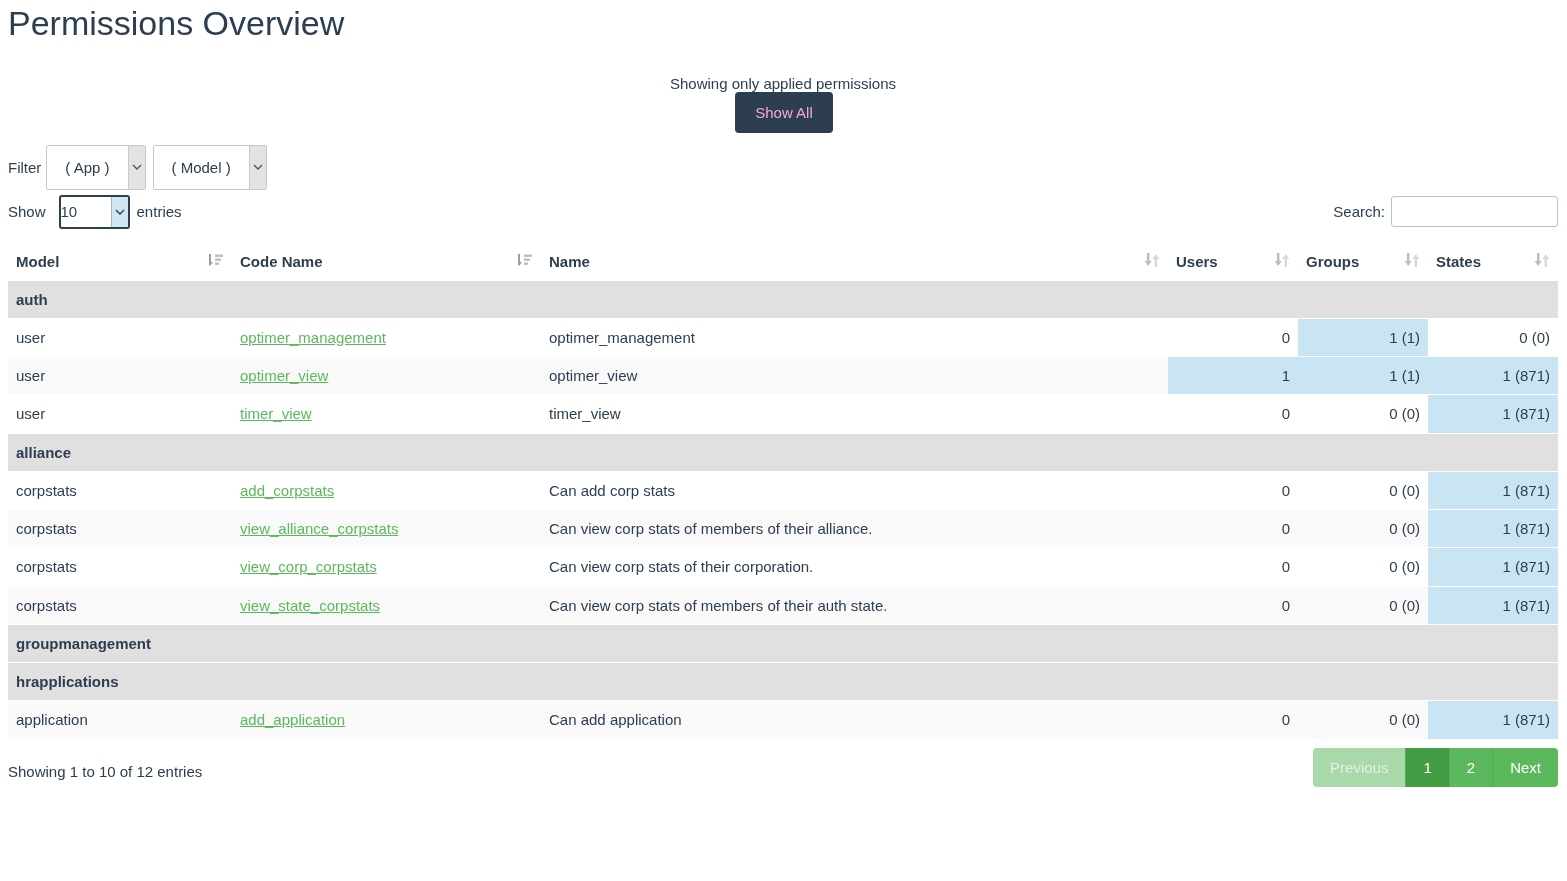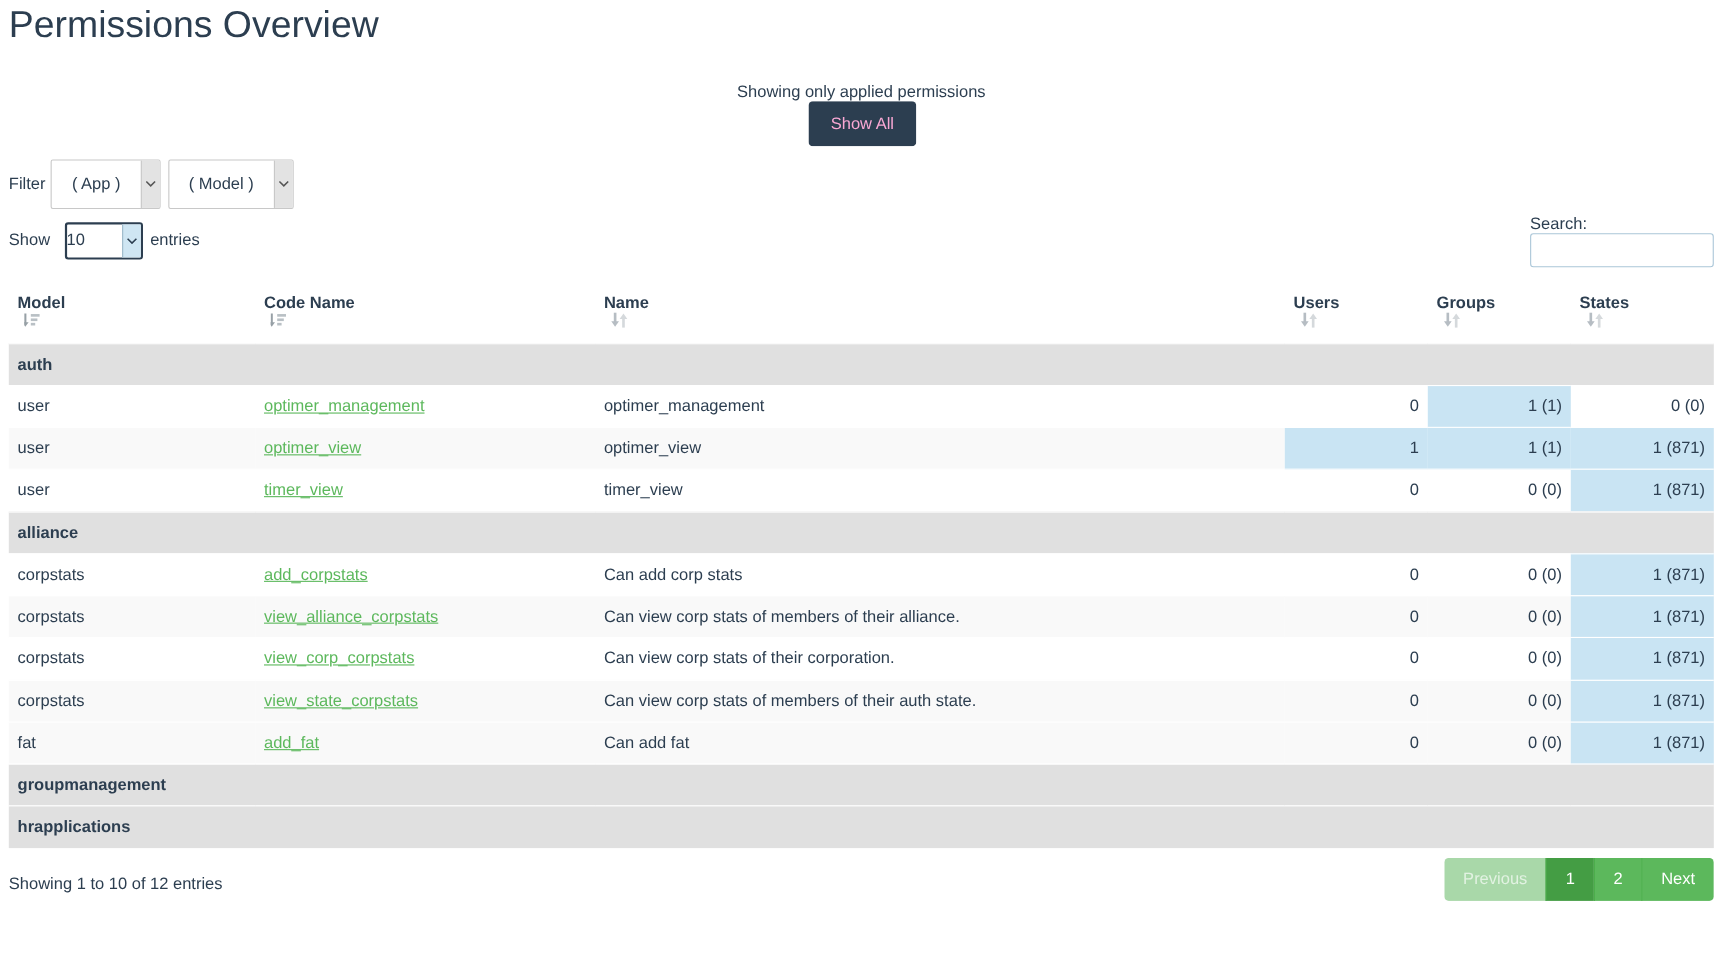--- a/index.html
+++ b/index.html
@@ -43,36 +43,36 @@
   .fselect .arrow{
     width:17px;background:#e3e3e3;border-left:1px solid #c8c8c8;
     display:flex;align-items:center;justify-content:center;color:#555;
   }
   .fselect.small{height:34px;margin:0 7px 0 0;}
   .fselect.small .val{min-width:50px;padding:0 0;justify-content:flex-start;}
   .fselect.focused{border:2px solid var(--btn-dark);border-radius:3px;}
   .fselect.focused .arrow{background:#cfe6f3;border-left:1px solid #9db8c9;color:var(--btn-dark);}
   .chev{width:10px;height:6px;display:block;}
 
-  .search-wrap{margin-left:auto;display:flex;align-items:flex-start;flex-direction:column;}
+  .search-wrap{margin-left:auto;display:flex;align-items:center;}
   .search-wrap label{margin-right:6px;}
   .search-wrap input{
     width:167px;height:31px;border:1px solid #aac6d8;border-radius:3px;
     font-family:inherit;font-size:15px;color:var(--text);padding:0 8px;outline:none;
   }
 
   
   table{width:100%;border-collapse:collapse;margin-top:16px;table-layout:fixed;}
   col.c-model{width:224px;} col.c-code{width:309px;} col.c-name{width:auto;}
   col.c-users{width:130px;} col.c-groups{width:130px;} col.c-states{width:130px;}
   th{
     font-weight:700;color:var(--text);padding:8px 8px 10px 8px;text-align:left;font-size:15px;
     cursor:pointer;
   }
-  th .th-inner{display:flex;align-items:flex-start;justify-content:space-between;flex-direction:column;}
+  th .th-inner{display:flex;align-items:center;justify-content:space-between;}
   th .sort-ic{flex:0 0 auto;margin-left:6px;}
   td{padding:10px 8px;border-top:1px solid #fff;vertical-align:middle;line-height:1.15;}
   tr.group-row td{background:var(--group-bg);font-weight:700;}
   tr.striped td{background:var(--stripe);}
   td.num{text-align:right;}
   td.hl{background:var(--hl) !important;}
   a.code-link{color:var(--link);text-decoration:underline;}
 
   
   .table-footer{display:flex;align-items:flex-start;margin-top:9px;}
@@ -270,33 +270,33 @@
         <td class="num hl">1 (871)</td>
       </tr>
       <tr class="striped">
         <td>corpstats</td>
         <td><a href="#" class="code-link">view_state_corpstats</a></td>
         <td>Can view corp stats of members of their auth state.</td>
         <td class="num">0</td>
         <td class="num">0 (0)</td>
         <td class="num hl">1 (871)</td>
       </tr>
-      <tr class="striped">
-        <td>fat</td>
-        <td><a href="#" class="code-link">add_fat</a></td>
-        <td>Can add fat</td>
-        <td class="num">0</td>
-        <td class="num">0 (0)</td>
-        <td class="num hl">1 (871)</td>
-      </tr>
       <tr class="group-row">
         <td colspan="6">groupmanagement</td>
       </tr>
       <tr class="group-row">
         <td colspan="6">hrapplications</td>
+      </tr>
+      <tr class="striped">
+        <td>application</td>
+        <td><a href="#" class="code-link">add_application</a></td>
+        <td>Can add application</td>
+        <td class="num">0</td>
+        <td class="num">0 (0)</td>
+        <td class="num hl">1 (871)</td>
       </tr>
     </tbody>
 </table>
 
 <div class="table-footer">
   <div class="info">Showing 1 to 10 of 12 entries</div>
   <div class="pagination" id="pagination">
       <span class="page-item disabled">Previous</span>
       <span class="page-item active">1</span>
       <span class="page-item">2</span>

